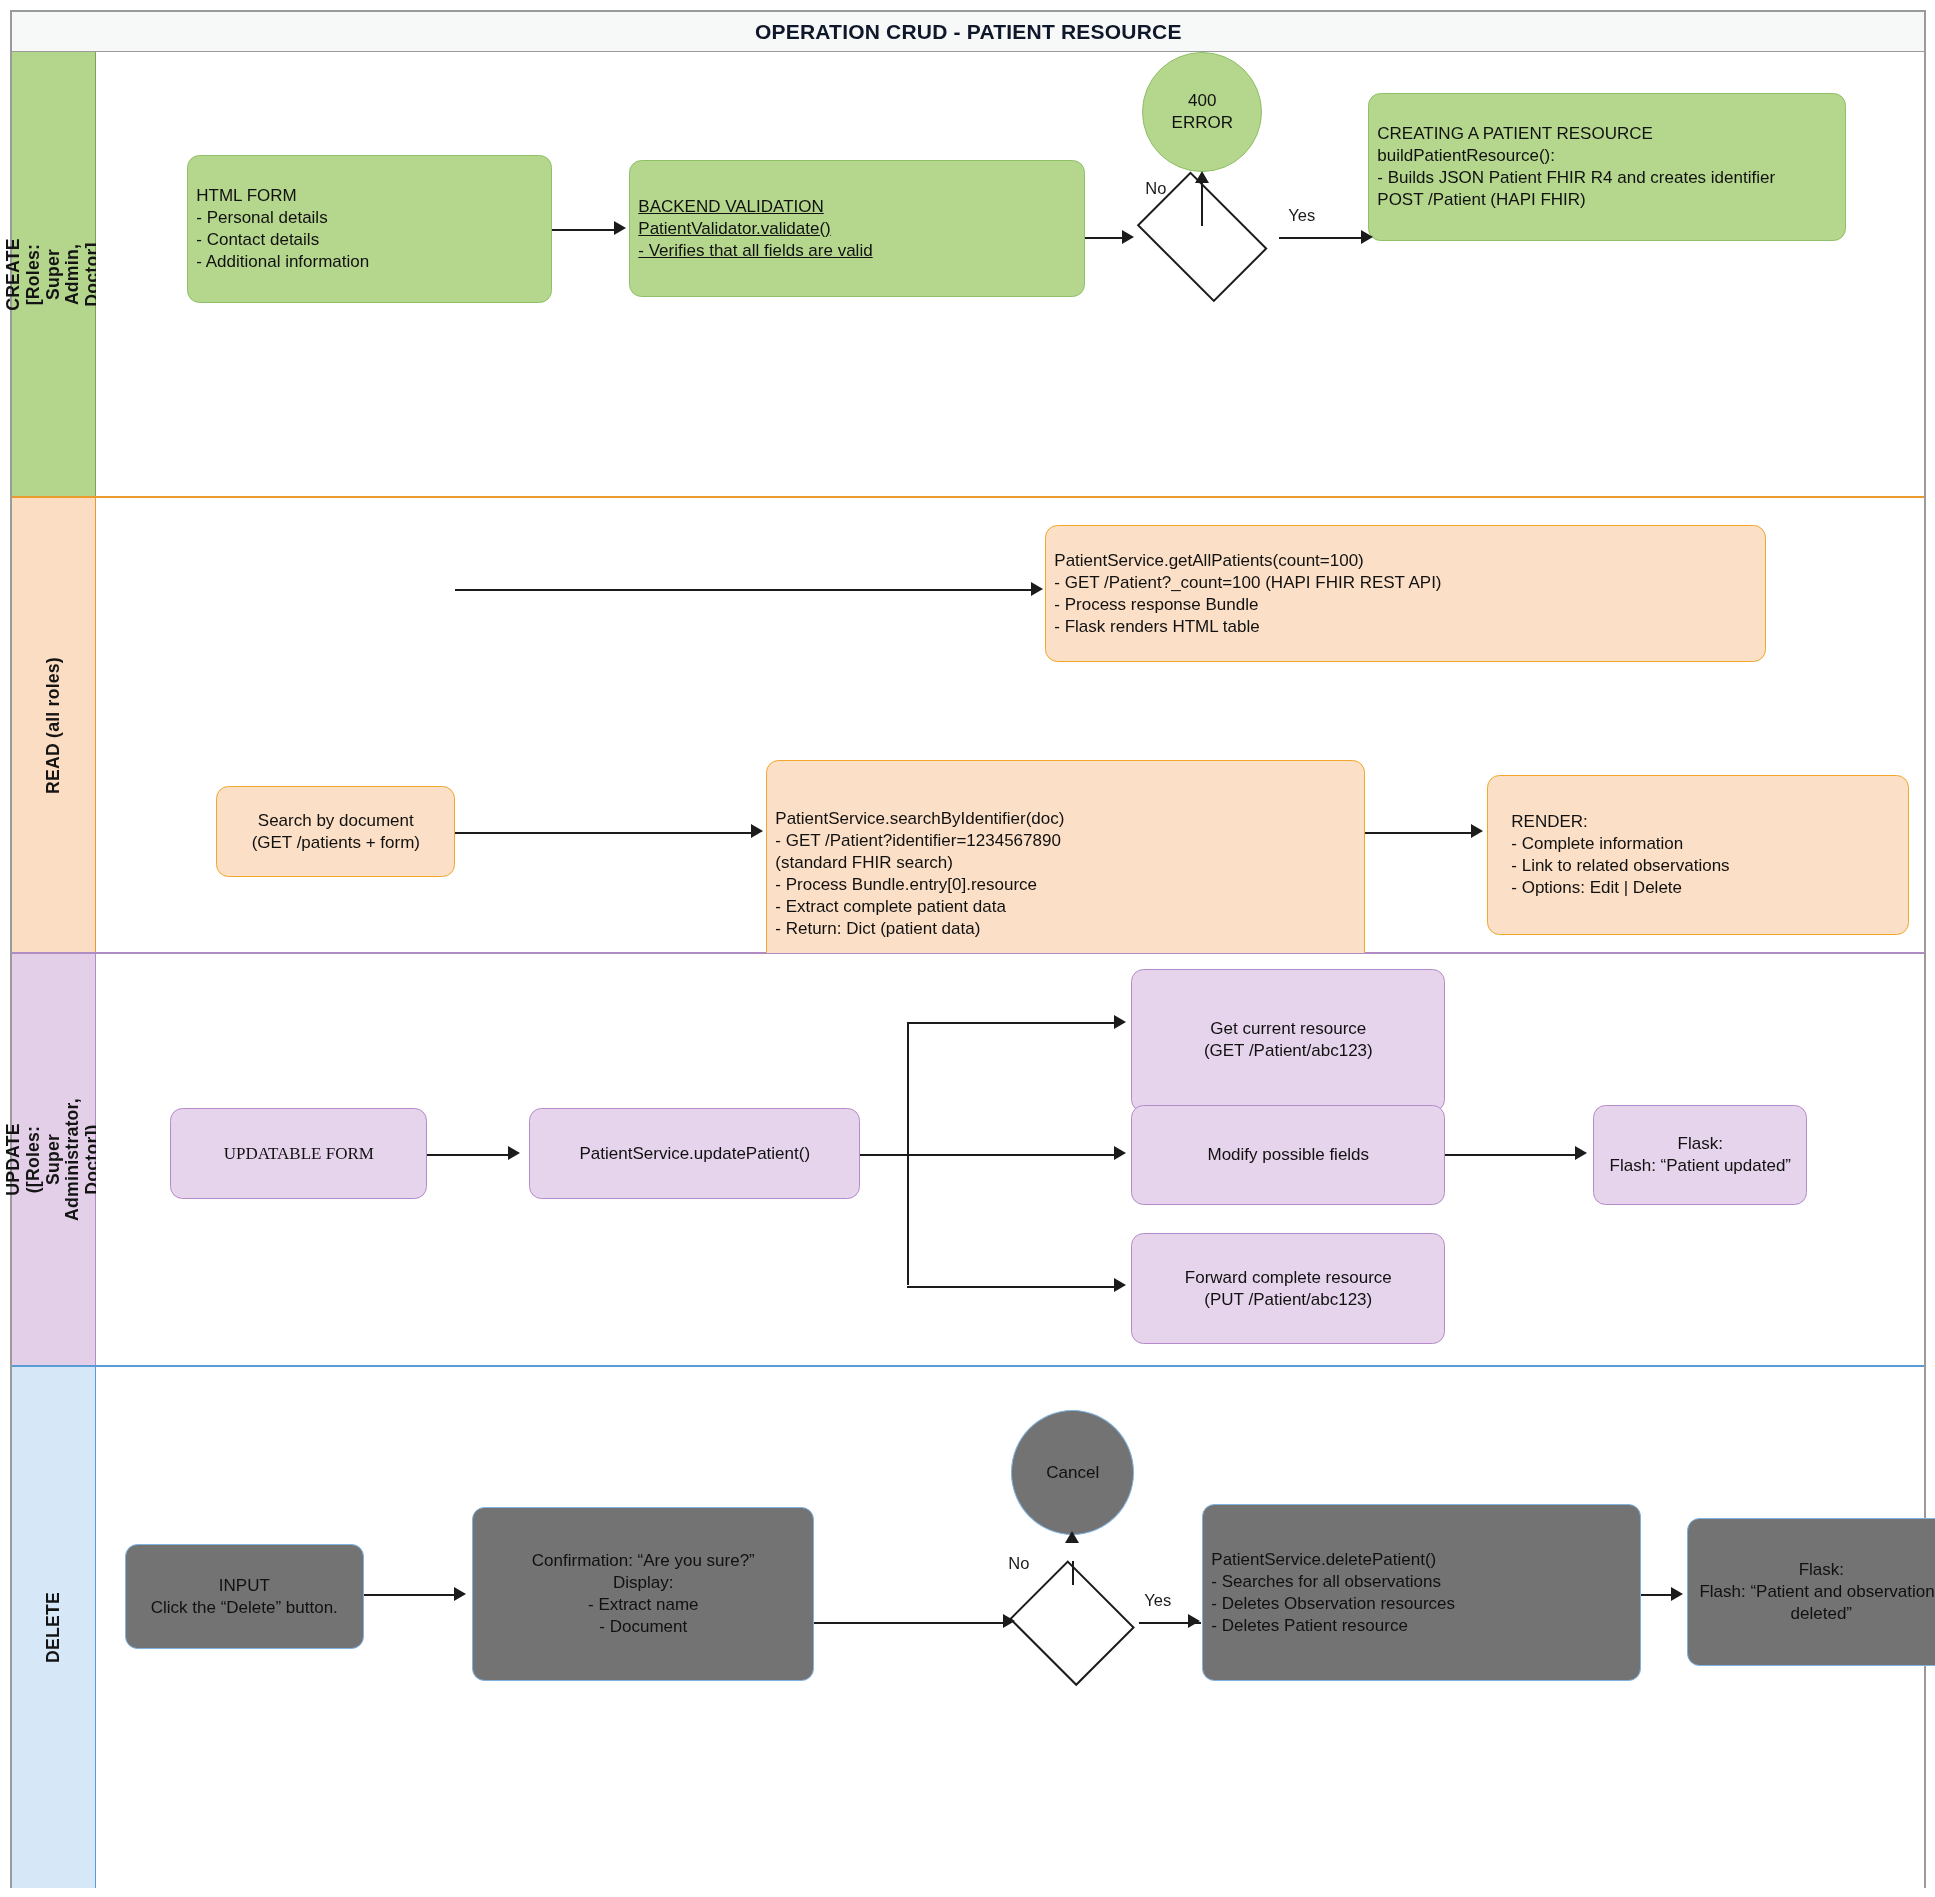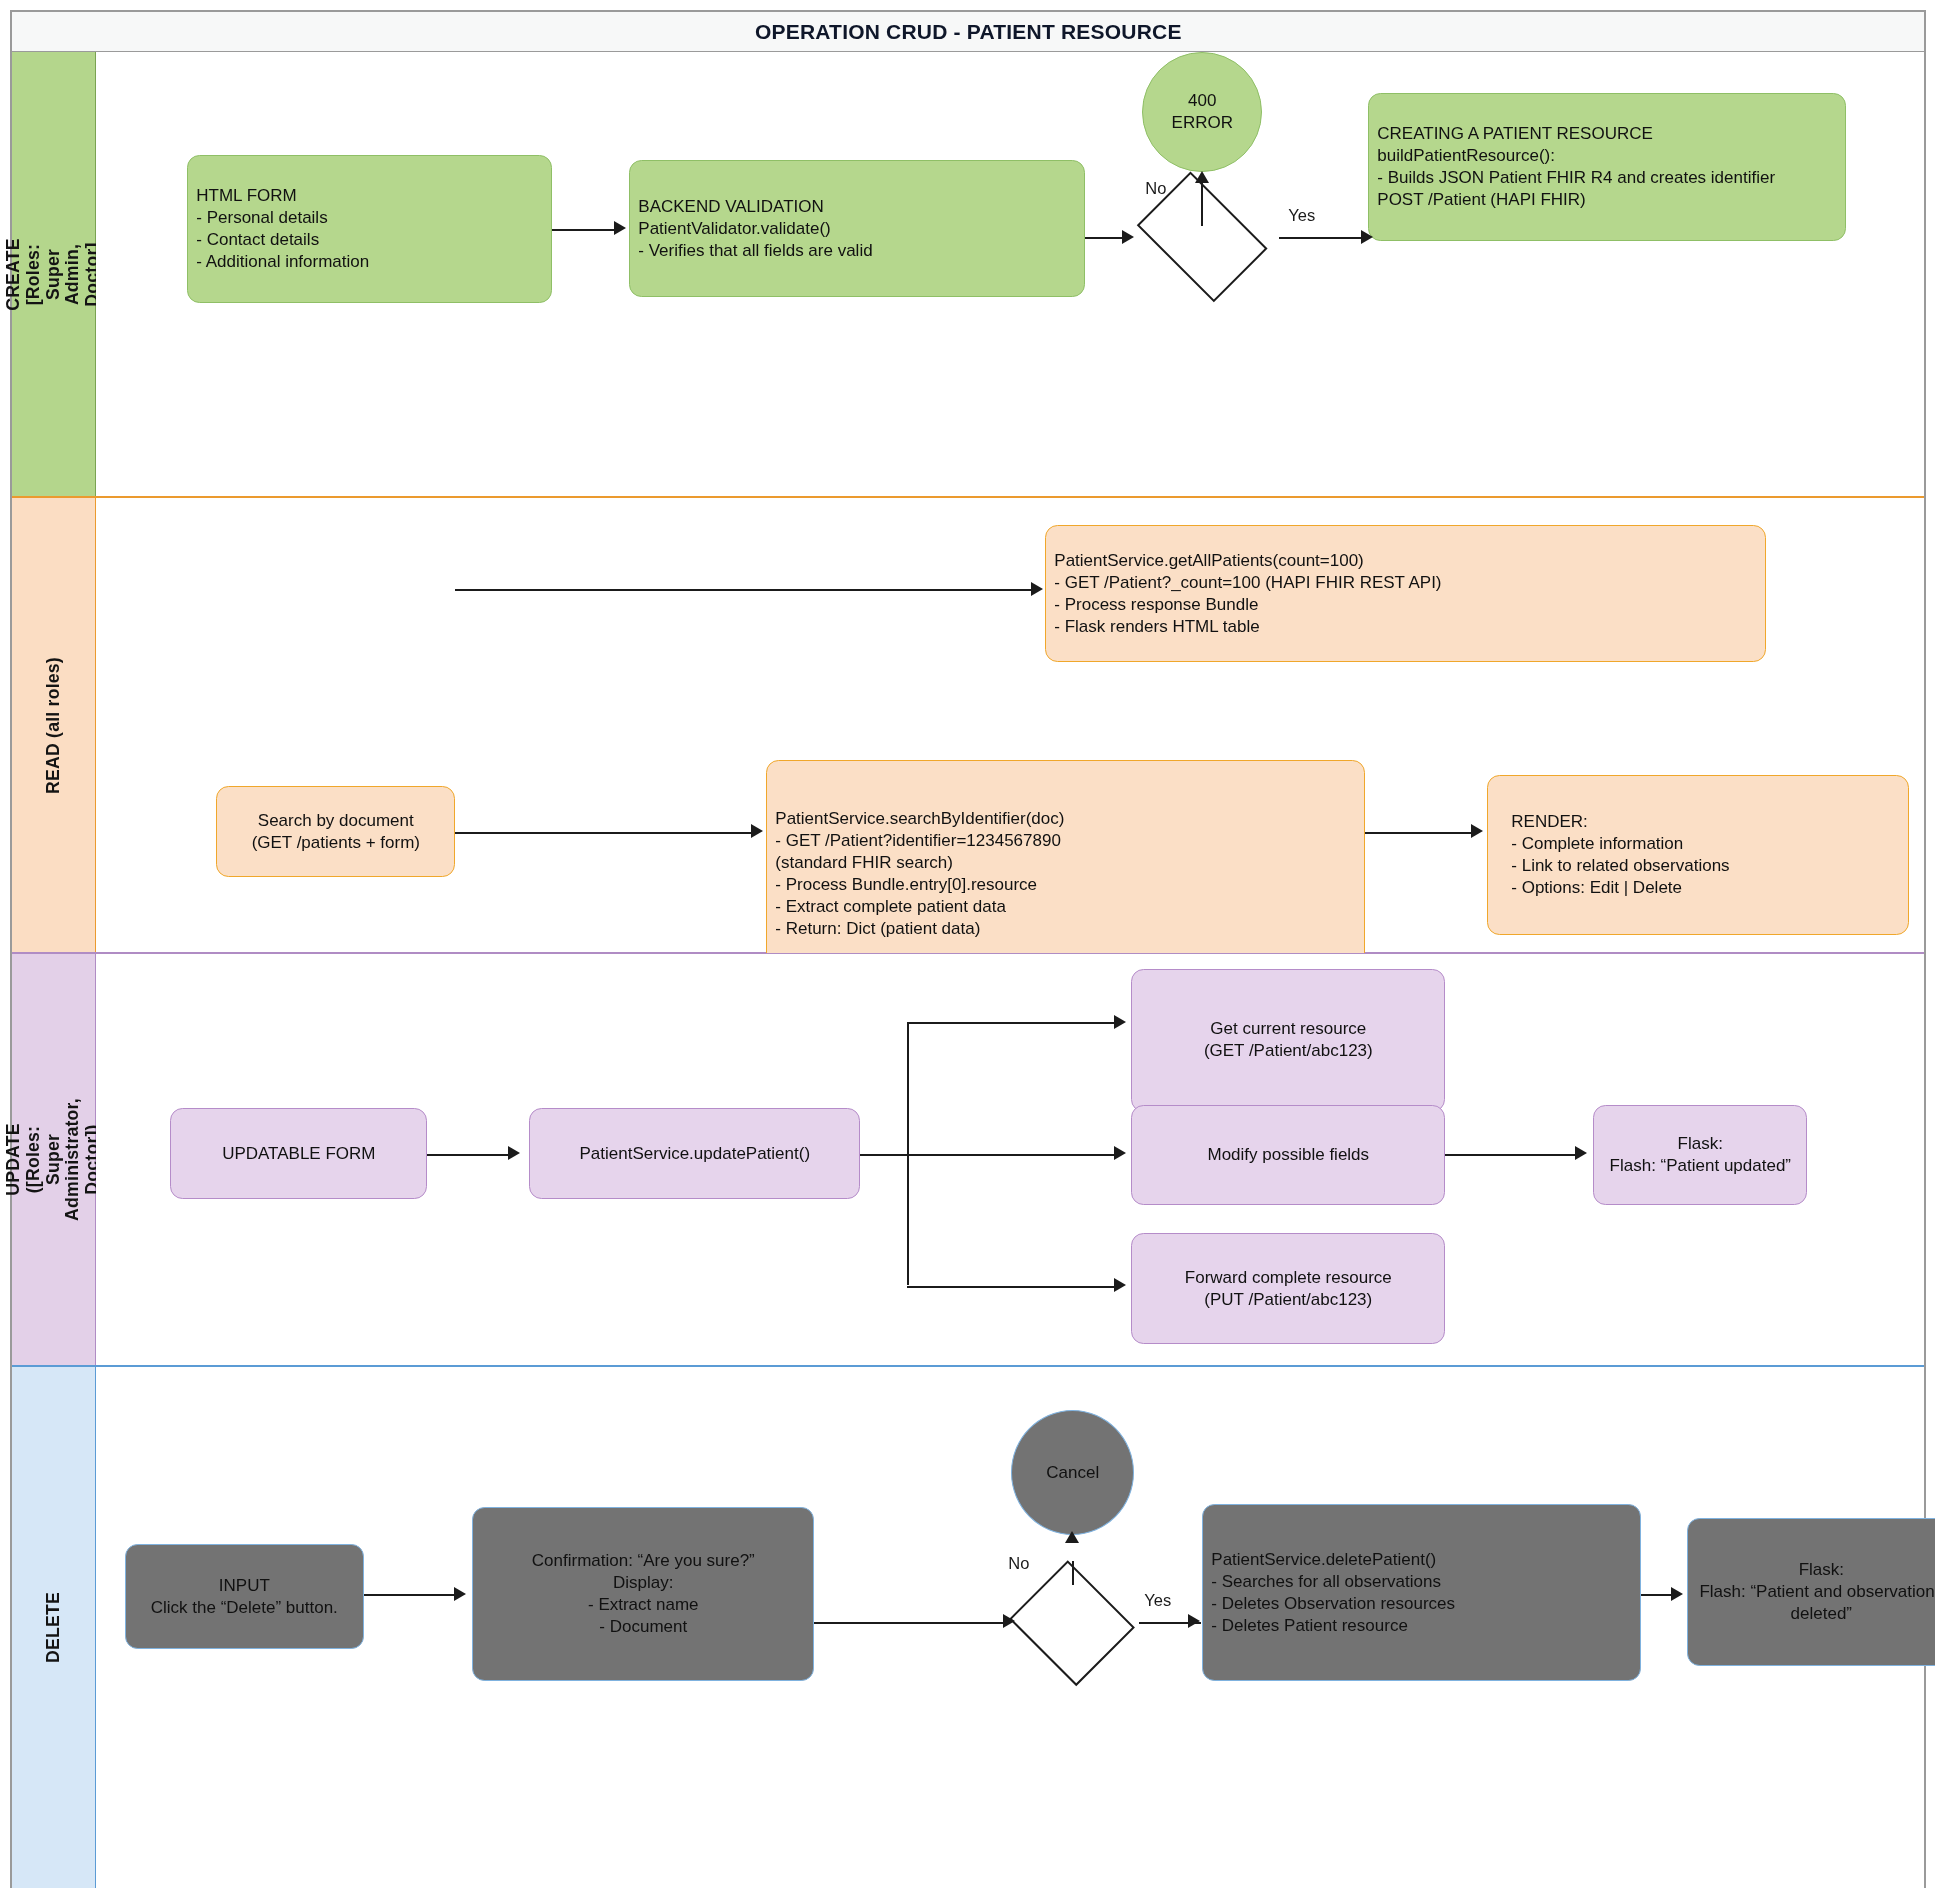--- a/index.html
+++ b/index.html
@@ -138,21 +138,21 @@
       <div class="lane-hdr">
         <div class="vtext two">CREATE [Roles: Super Admin, Doctor]</div>
       </div>
       <div class="lane-body">
 
         <div class="node n-green left" style="left:91px; top:103px; width:365px; height:148px;">HTML FORM
 - Personal details
 - Contact details
 - Additional information</div>
 
-        <div class="node n-green left" style="left:533px; top:108px; width:456px; height:137px;">BACKEND VALIDATION
+        <div class="node n-green left" style="left:533px; top:108px; width:456px; height:137px;text-decoration:underline;">BACKEND VALIDATION
 PatientValidator.validate()
 - Verifies that all fields are valid</div>
 
         <div class="node n-green circle" style="left:1046px; top:0px; width:120px; height:120px; font-size:17px;">400
 ERROR</div>
 
         <div class="diamond" style="left:1029px; top:131px; width:154px; height:108px;">
           <div class="dz"></div>
         </div>
 
@@ -216,21 +216,21 @@
 
       </div>
     </div>
 
     <div class="lane update" style="top:941px; height:413px; width:100%;">
       <div class="lane-hdr">
         <div class="vtext two">UPDATE ([Roles: Super Administrator, Doctor])</div>
       </div>
       <div class="lane-body">
 
-        <div class="node n-purple" style="left:74px; top:154px; width:257px; height:91px;">UPDATABLE FORM</div>
+        <div class="node n-purple" style="left:74px; top:154px; width:257px; height:91px;font-family:Liberation Serif, serif;">UPDATABLE FORM</div>
 
         <div class="node n-purple" style="left:433px; top:154px; width:331px; height:91px;">PatientService.updatePatient()</div>
 
         <div class="node n-purple" style="left:1035px; top:14.3px; width:314px; height:143px;">Get current resource
 (GET /Patient/abc123)</div>
 
         <div class="node n-purple" style="left:1035px; top:151px; width:314px; height:100px;">Modify possible fields</div>
 
         <div class="node n-purple" style="left:1035px; top:279px; width:314px; height:111px;">Forward complete resource
 (PUT /Patient/abc123)</div>

